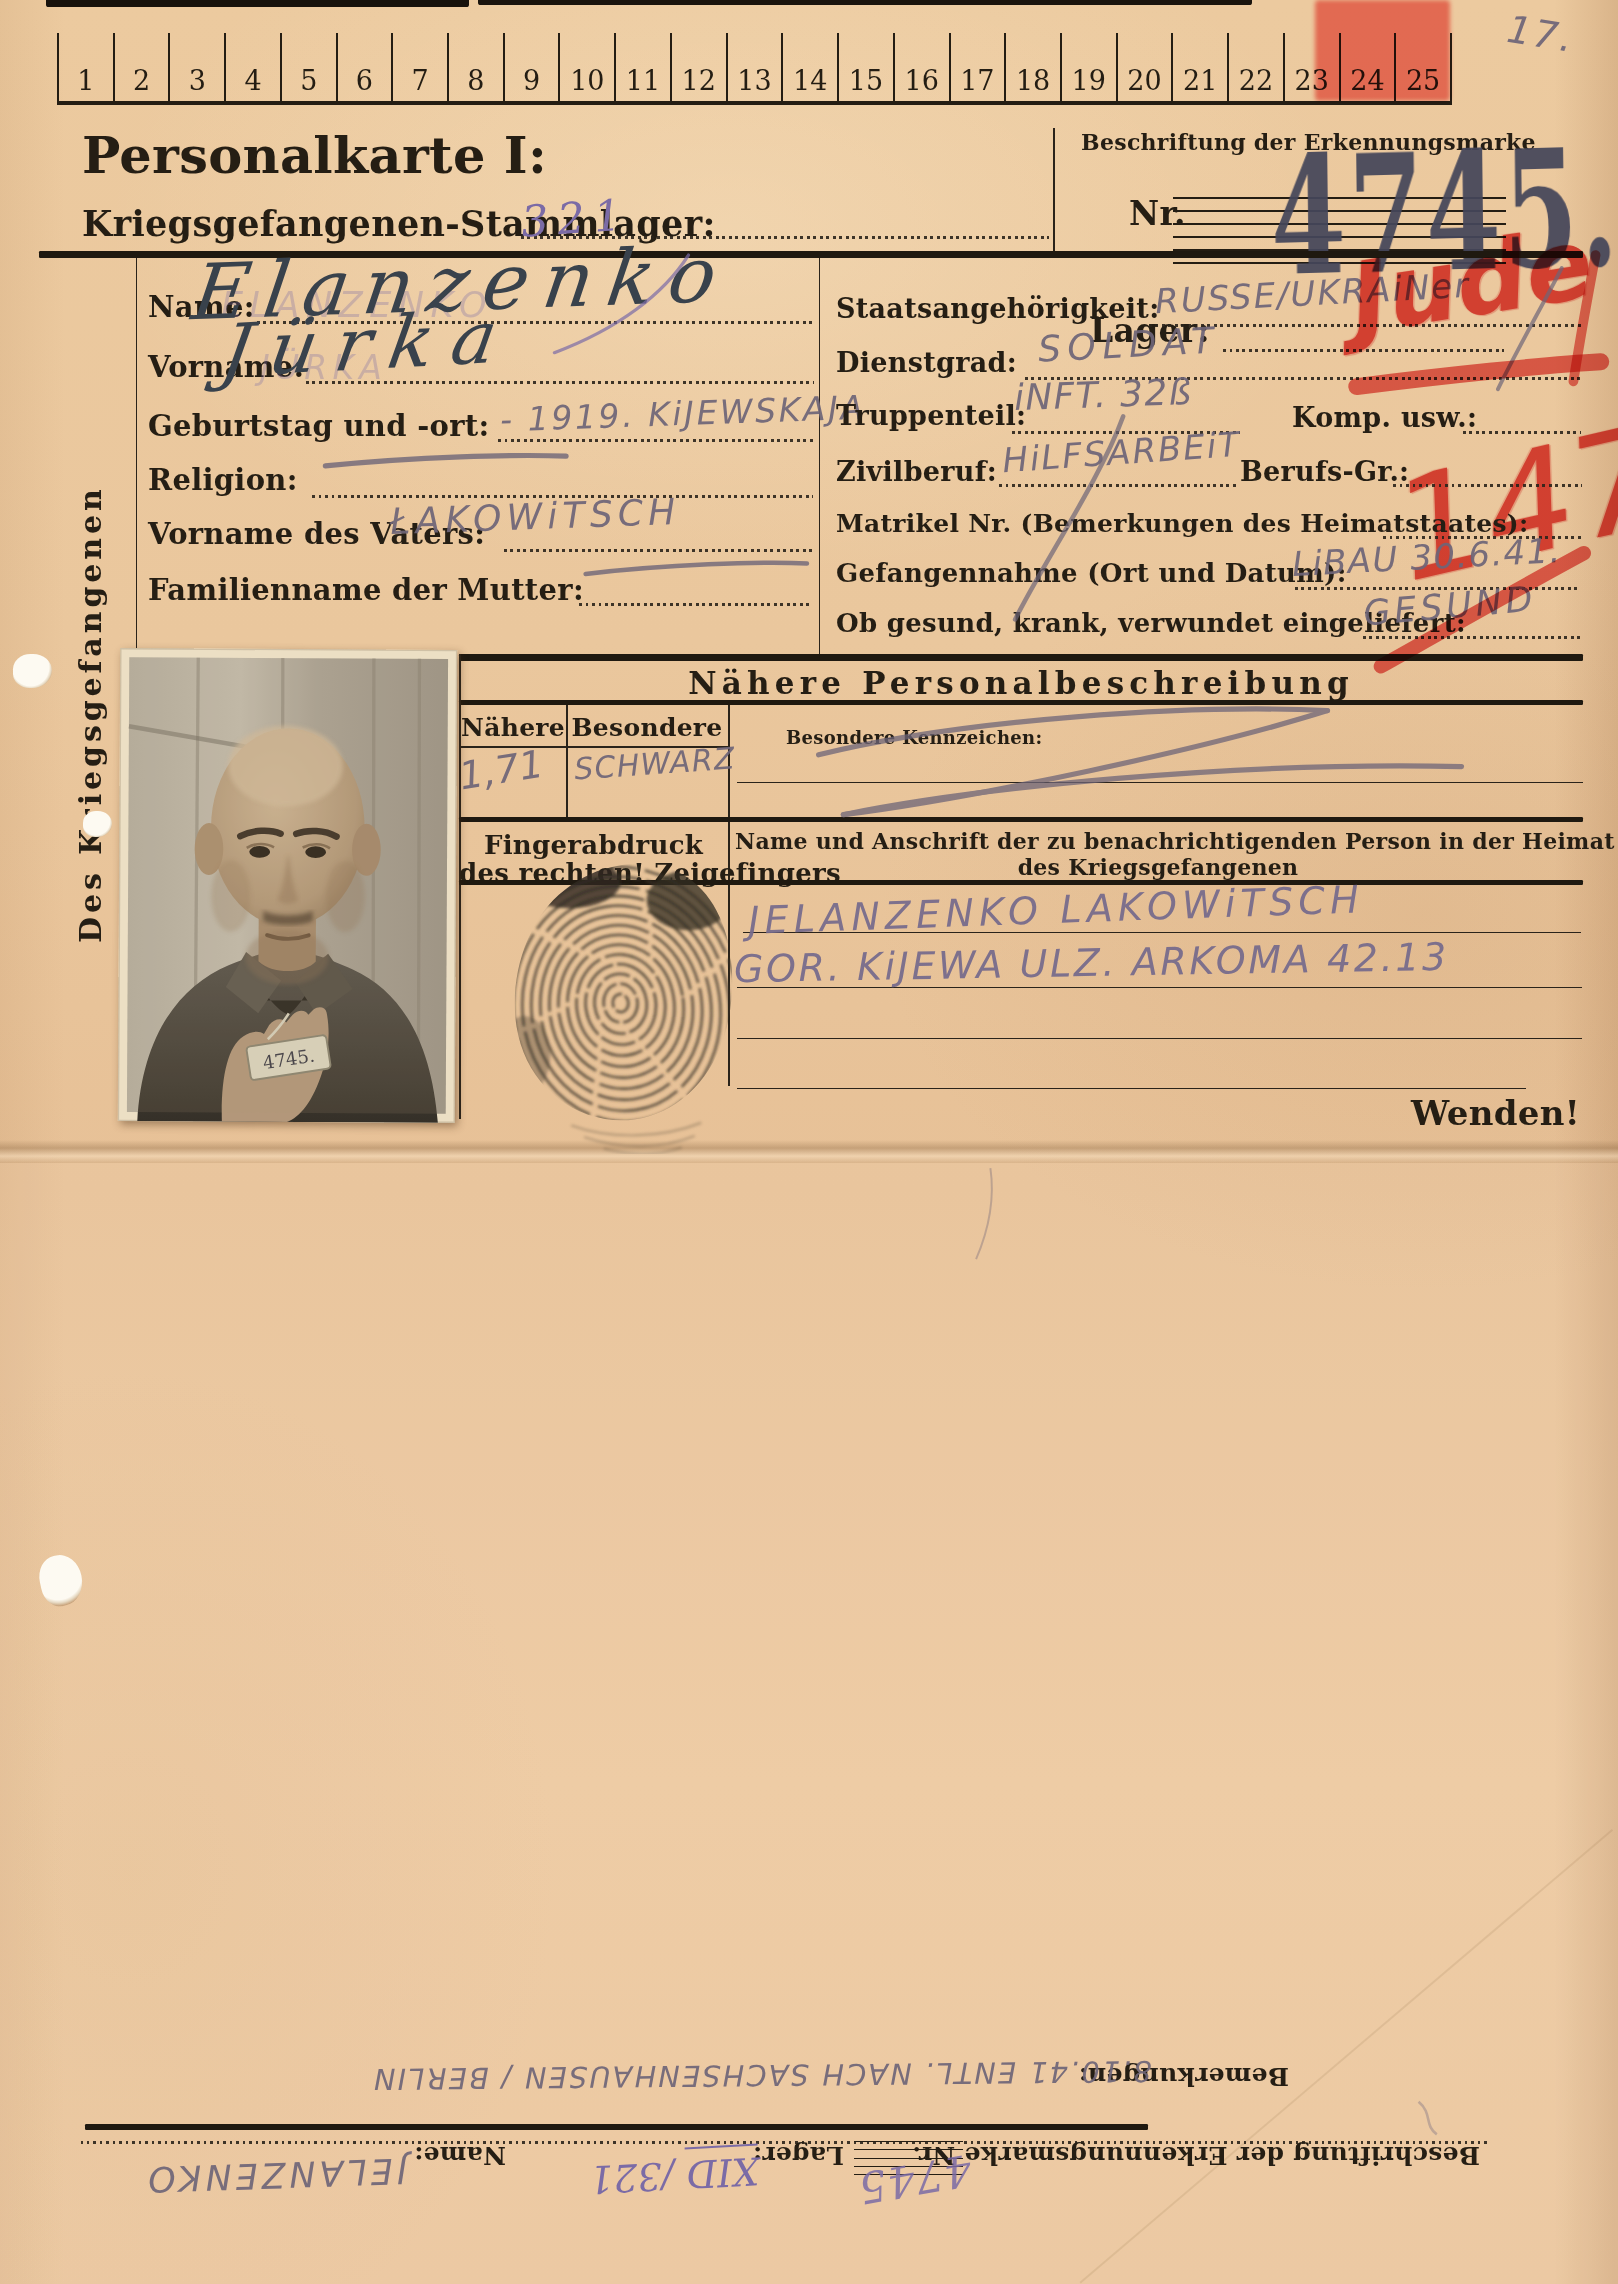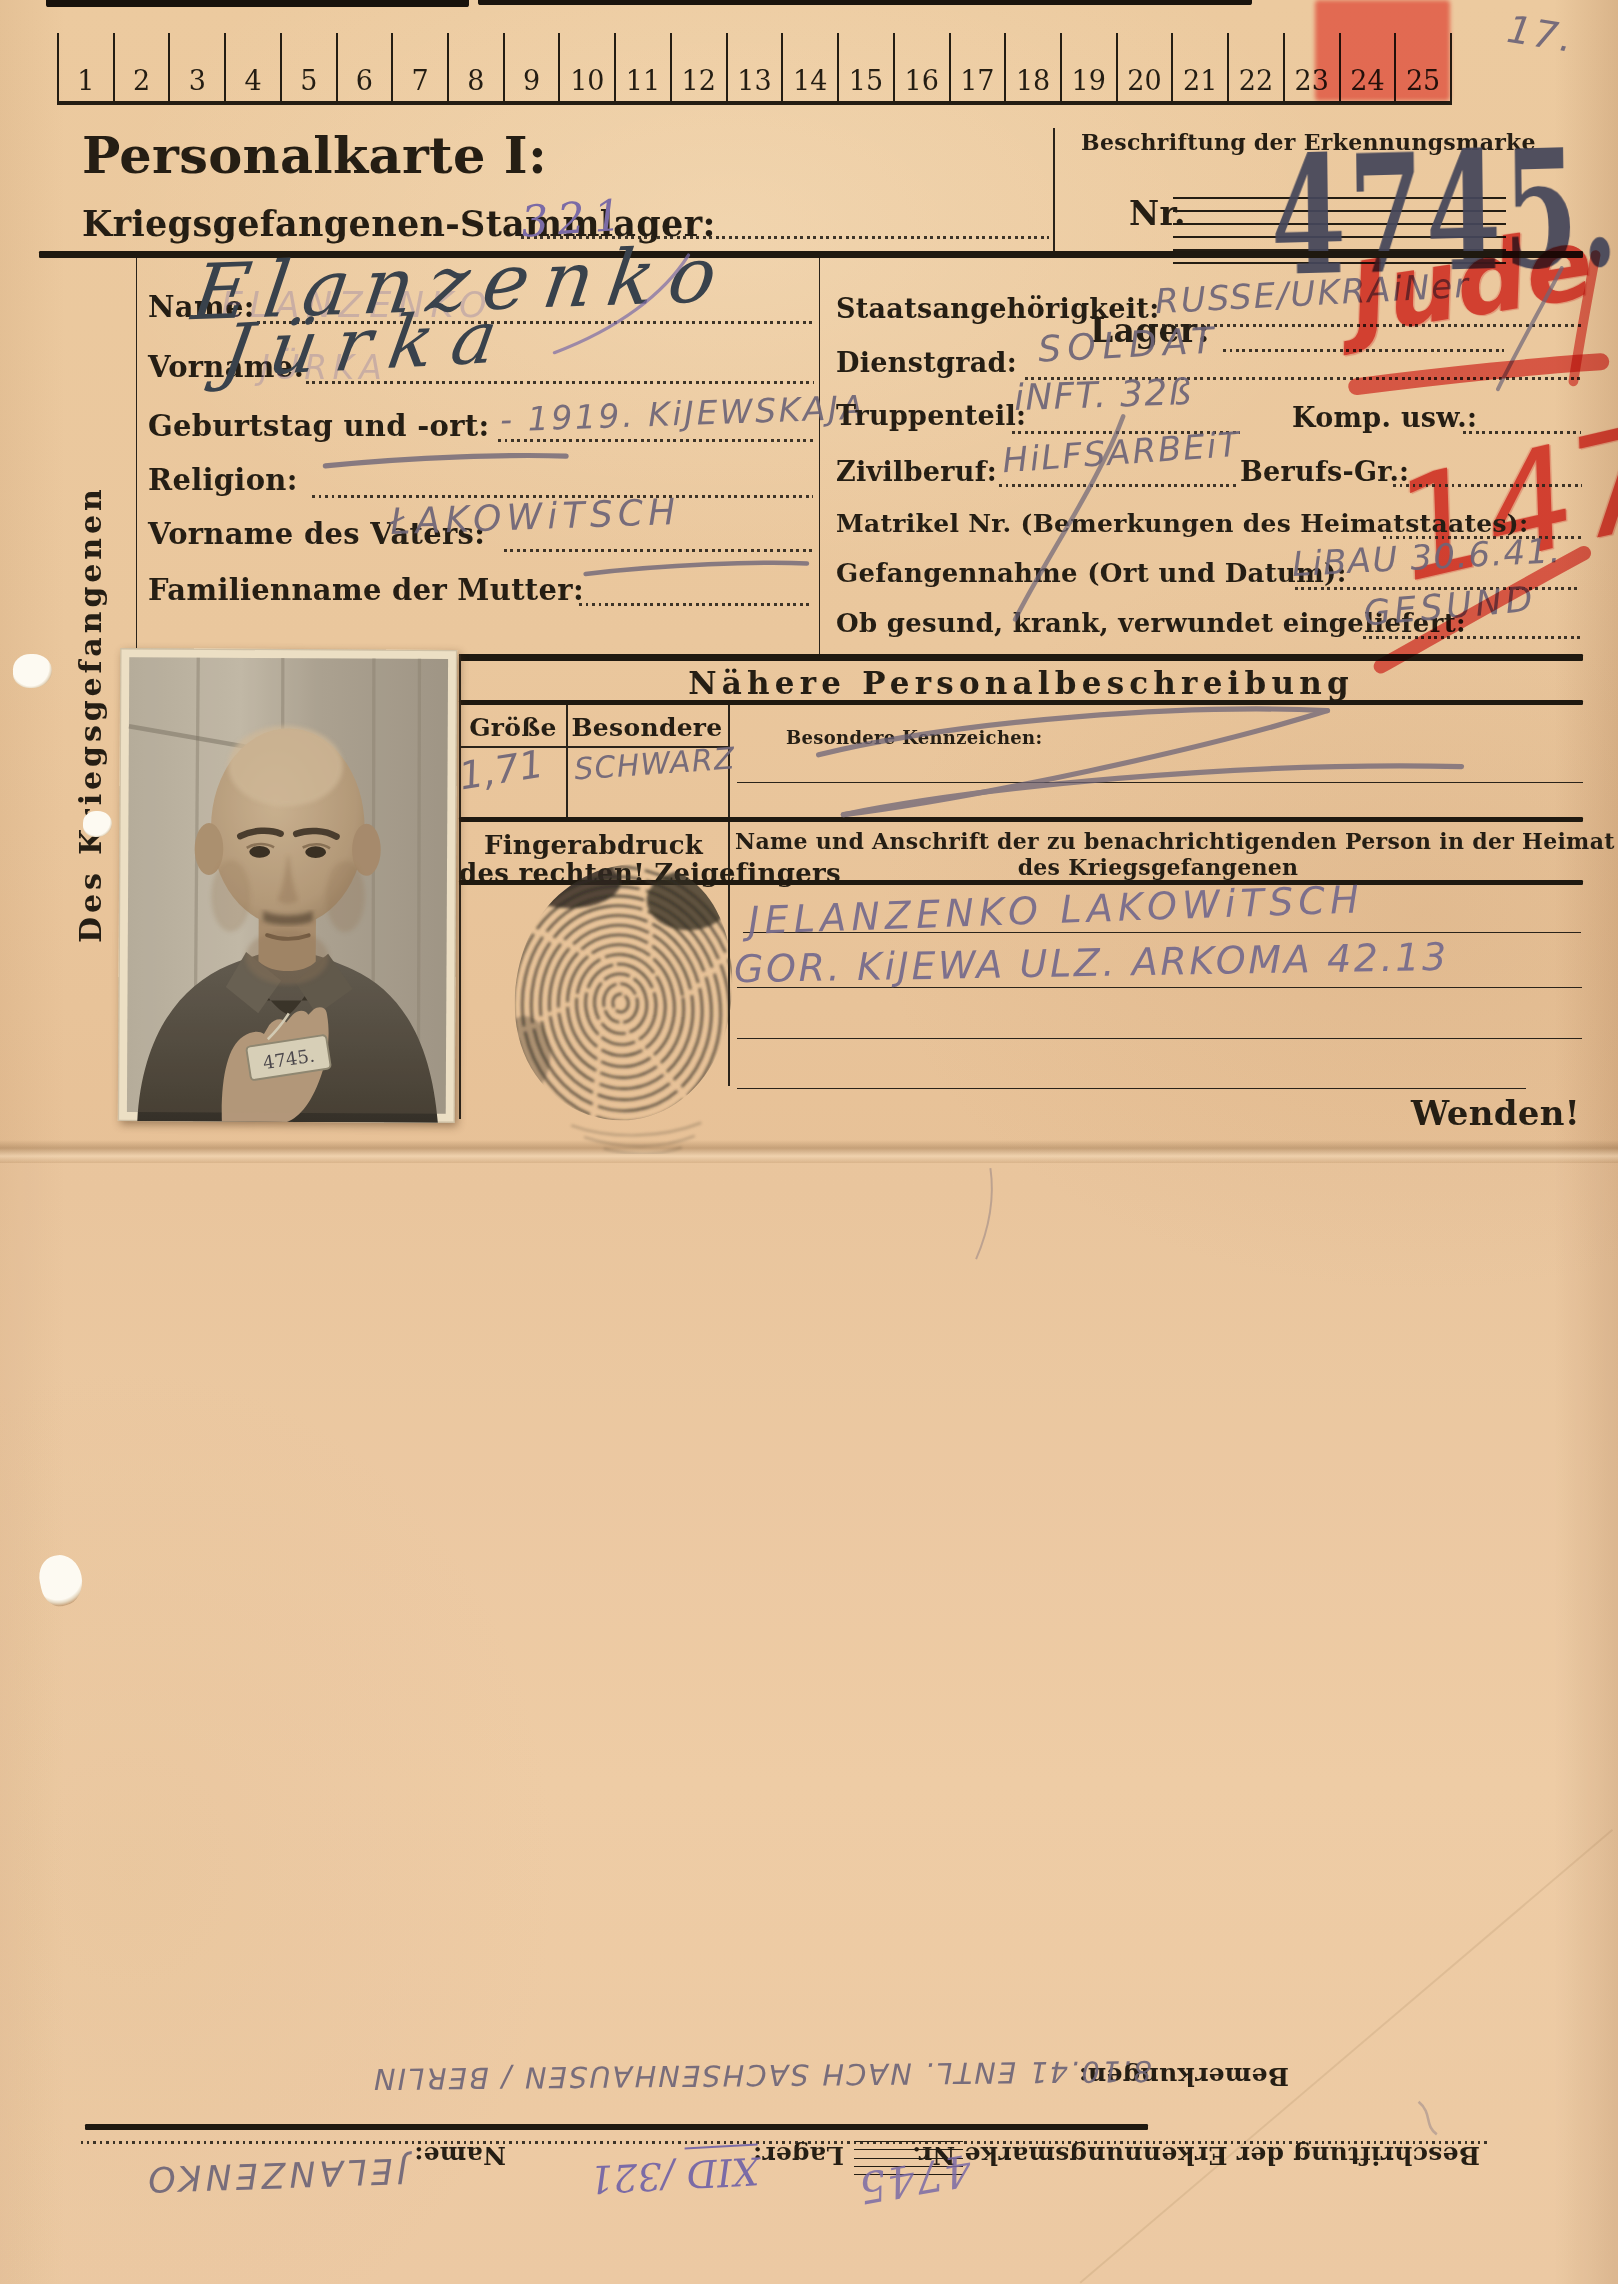--- a/index.html
+++ b/index.html
@@ -165,21 +165,21 @@
   <div class="abs pencil" style="left:1363px;top:586px;font-size:35px;letter-spacing:3.9px;transform:rotate(-5deg);">GESUND</div>
 
   <div class="abs thick" style="left:459px;top:654px;width:1124px;"></div>
   <div class="abs flabel" style="left:459px;top:665px;width:1124px;text-align:center;font-size:31px;letter-spacing:5.2px;">Nähere Personalbeschreibung</div>
   <div class="abs thick" style="left:459px;top:700px;width:1124px;height:5.2px;"></div>
 
   <div class="abs vline" style="left:459px;top:654px;height:465px;"></div>
   <div class="abs vline" style="left:566px;top:705px;height:115px;"></div>
   <div class="abs vline" style="left:728px;top:705px;height:381px;"></div>
 
-  <div class="abs flabel" style="left:461px;top:713px;width:104px;text-align:center;font-size:25px;">Größe</div>
+  <div class="abs flabel" style="left:461px;top:713px;width:104px;text-align:center;font-size:25px;">Nähere</div>
   <div class="abs flabel" style="left:568px;top:713px;width:158px;text-align:center;font-size:25px;">Besondere</div>
   <div class="abs flabel" style="left:786px;top:711px;font-size:18px;margin-top:16px;">Besondere Kennzeichen:</div>
   <div class="abs thinline" style="left:459px;top:746px;width:269px;height:2px;"></div>
   <div class="abs thinline" style="left:737px;top:782px;width:846px;height:1.3px;"></div>
 
   <div class="abs pencil" style="left:459px;top:748px;font-size:38px;transform:rotate(-9deg);">1,71</div>
   <div class="abs pencil" style="left:574px;top:746px;font-size:30px;letter-spacing:1.3px;transform:rotate(-4deg);">SCHWARZ</div>
 
   <div class="abs thick" style="left:459px;top:817px;width:1124px;height:5.2px;"></div>
 

